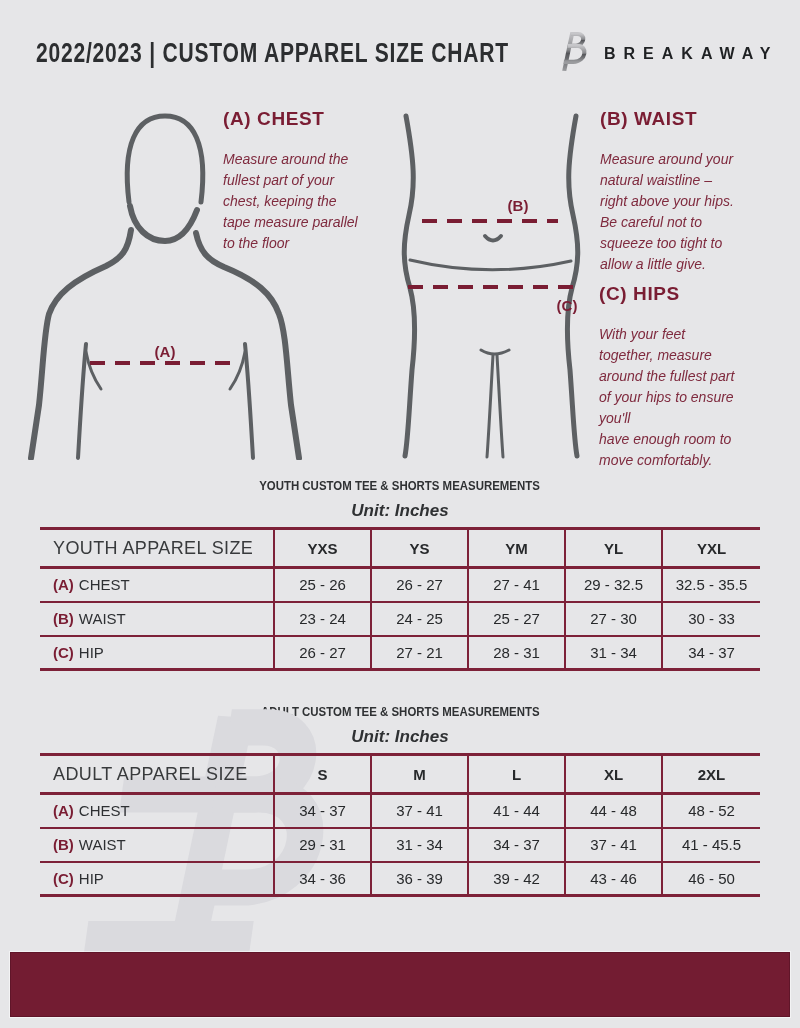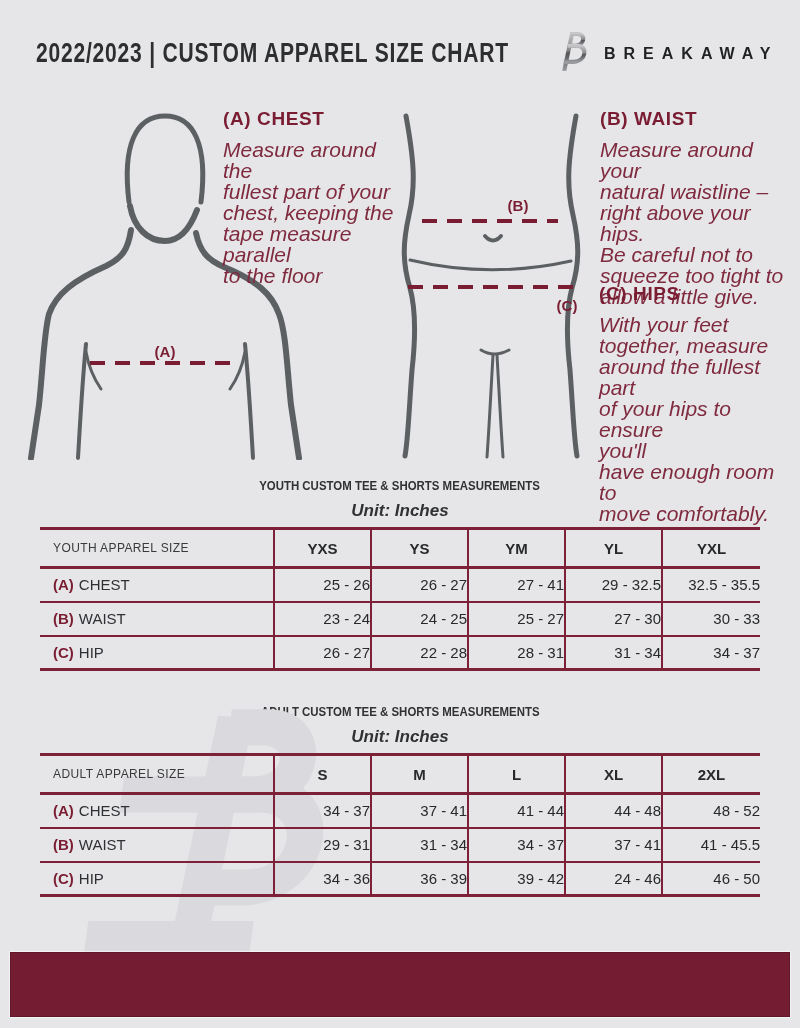--- a/index.html
+++ b/index.html
@@ -33,21 +33,21 @@
   }
   
   .torso-figure{position:absolute;left:18px;top:100px;}
   .lower-figure{position:absolute;left:390px;top:110px;}
   
   .guide-block{position:absolute;}
   .guide-heading{
     font-size:19px;font-weight:bold;color:var(--maroon);letter-spacing:0.6px;
   }
   .guide-desc{
-    margin-top:9px;font-size:21px;font-style:italic;color:var(--maroon-soft);
+    margin-top:19px;font-size:14px;font-style:italic;color:var(--maroon-soft);
     line-height:21px;white-space:pre-line;
   }
   .gb-chest{left:223px;top:108px;width:185px;}
   .gb-waist{left:600px;top:108px;width:190px;}
   .gb-hips{left:599px;top:283px;width:195px;}
   
   .section-title{
     position:absolute;left:0;width:800px;text-align:center;
     font-size:13px;font-weight:bold;color:#2f3133;
   }
@@ -63,23 +63,23 @@
     position:absolute;left:40px;width:720px;border-collapse:collapse;table-layout:fixed;
     border-top:3px solid var(--border);border-bottom:3px solid var(--border);
     z-index:2;
   }
   .tbl-youth{top:527px;}
   .tbl-adult{top:753px;}
   .size-table thead tr{border-bottom:3px solid var(--border);}
   .size-table tbody tr + tr{border-top:2px solid var(--border);}
   .size-table th + th, .size-table td + td{border-left:2px solid var(--border);margin-top:17px;}
   .size-table th{height:39px;font-size:15px;font-weight:bold;color:#27292b;text-align:center;}
-  .size-table td{height:34px;font-size:15px;color:#27292b;text-align:right;}
+  .size-table td{height:34px;font-size:15px;color:#27292b;text-align:center;}
   .size-table .label-col{text-align:left;padding-left:13px;}
-  .size-table th.label-col{font-weight:normal;font-size:12px;color:#383a3c;letter-spacing:0.4px;}
+  .size-table th.label-col{font-weight:normal;font-size:18px;color:#383a3c;letter-spacing:0.4px;}
   .row-prefix{color:var(--maroon);font-weight:bold;margin-right:5px;}
   .row-name{color:#2e3033;}
   
   .watermark{position:absolute;left:52px;top:658px;z-index:1;}
   .footer-bar{
     position:absolute;left:10px;top:952px;width:780px;height:65px;
     background:var(--footer);border:1px solid rgba(60,10,25,0.35);
     box-shadow:0 0 0 1px rgba(255,255,255,0.5);z-index:3;
   }
 </style>
@@ -234,21 +234,21 @@
         <td class="label-col"><span class="row-prefix">(B)</span><span class="row-name">WAIST</span></td>
         <td>23 - 24</td>
         <td>24 - 25</td>
         <td>25 - 27</td>
         <td>27 - 30</td>
         <td>30 - 33</td>
       </tr>
       <tr>
         <td class="label-col"><span class="row-prefix">(C)</span><span class="row-name">HIP</span></td>
         <td>26 - 27</td>
-        <td>22 - 28</td>
+        <td>27 - 21</td>
         <td>28 - 31</td>
         <td>31 - 34</td>
         <td>34 - 37</td>
       </tr>
     </tbody>
   </table>
 
   <div class="section-title st-adult">
     <span class="condense-c">ADULT CUSTOM TEE &amp; SHORTS MEASUREMENTS</span>
   </div>
@@ -288,21 +288,21 @@
         <td>31 - 34</td>
         <td>34 - 37</td>
         <td>37 - 41</td>
         <td>41 - 45.5</td>
       </tr>
       <tr>
         <td class="label-col"><span class="row-prefix">(C)</span><span class="row-name">HIP</span></td>
         <td>34 - 36</td>
         <td>36 - 39</td>
         <td>39 - 42</td>
-        <td>24 - 46</td>
+        <td>43 - 46</td>
         <td>46 - 50</td>
       </tr>
     </tbody>
   </table>
 
   <div class="footer-bar"></div>
 
 </div>
 
 </body></html>

